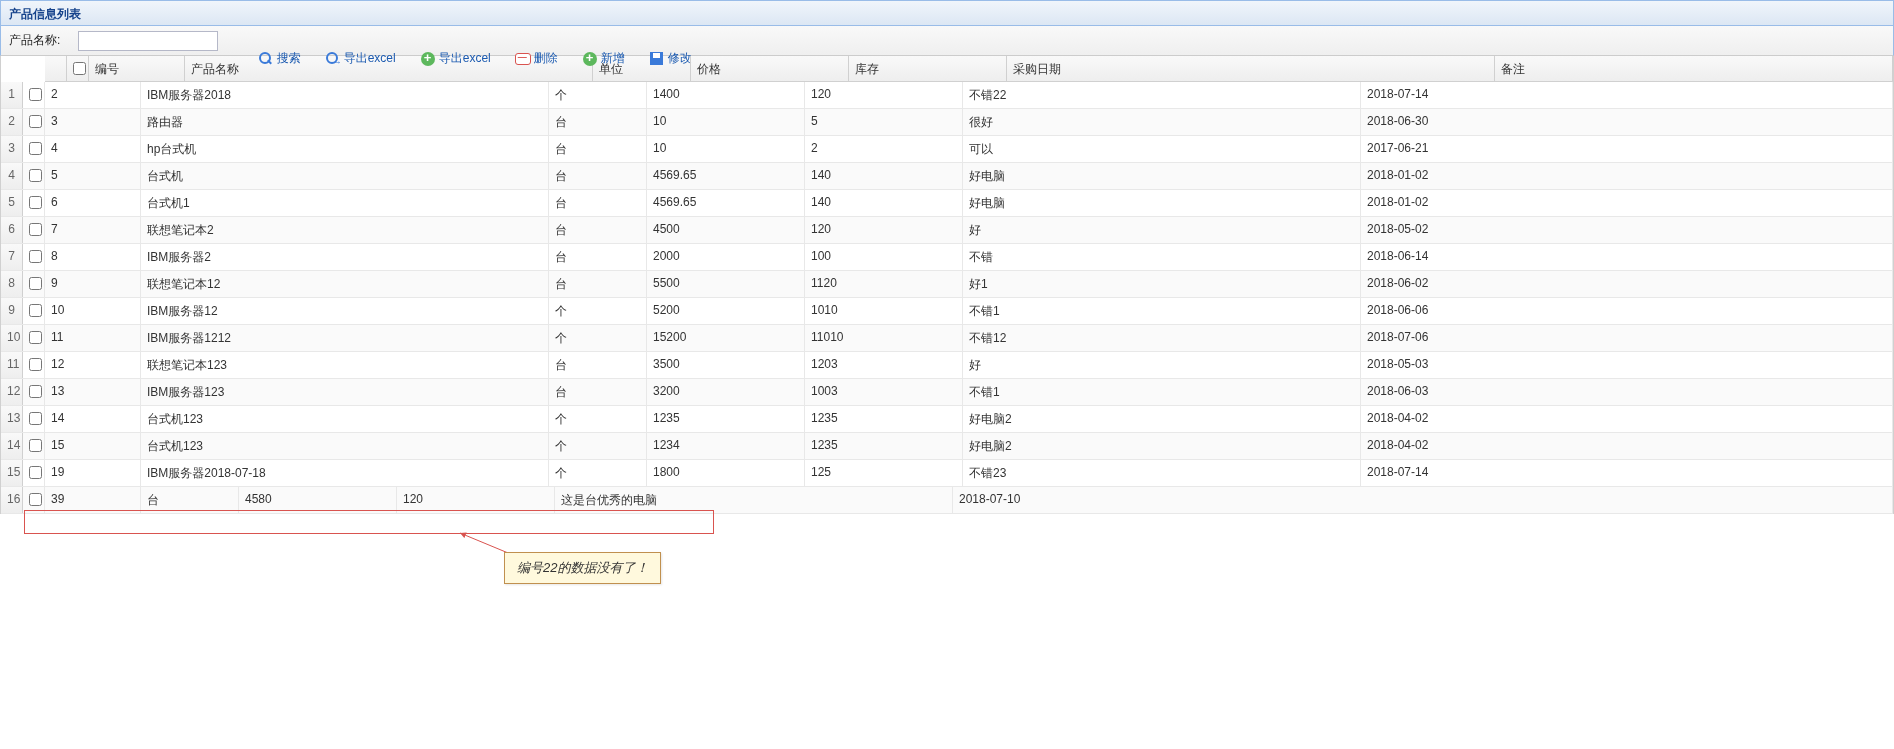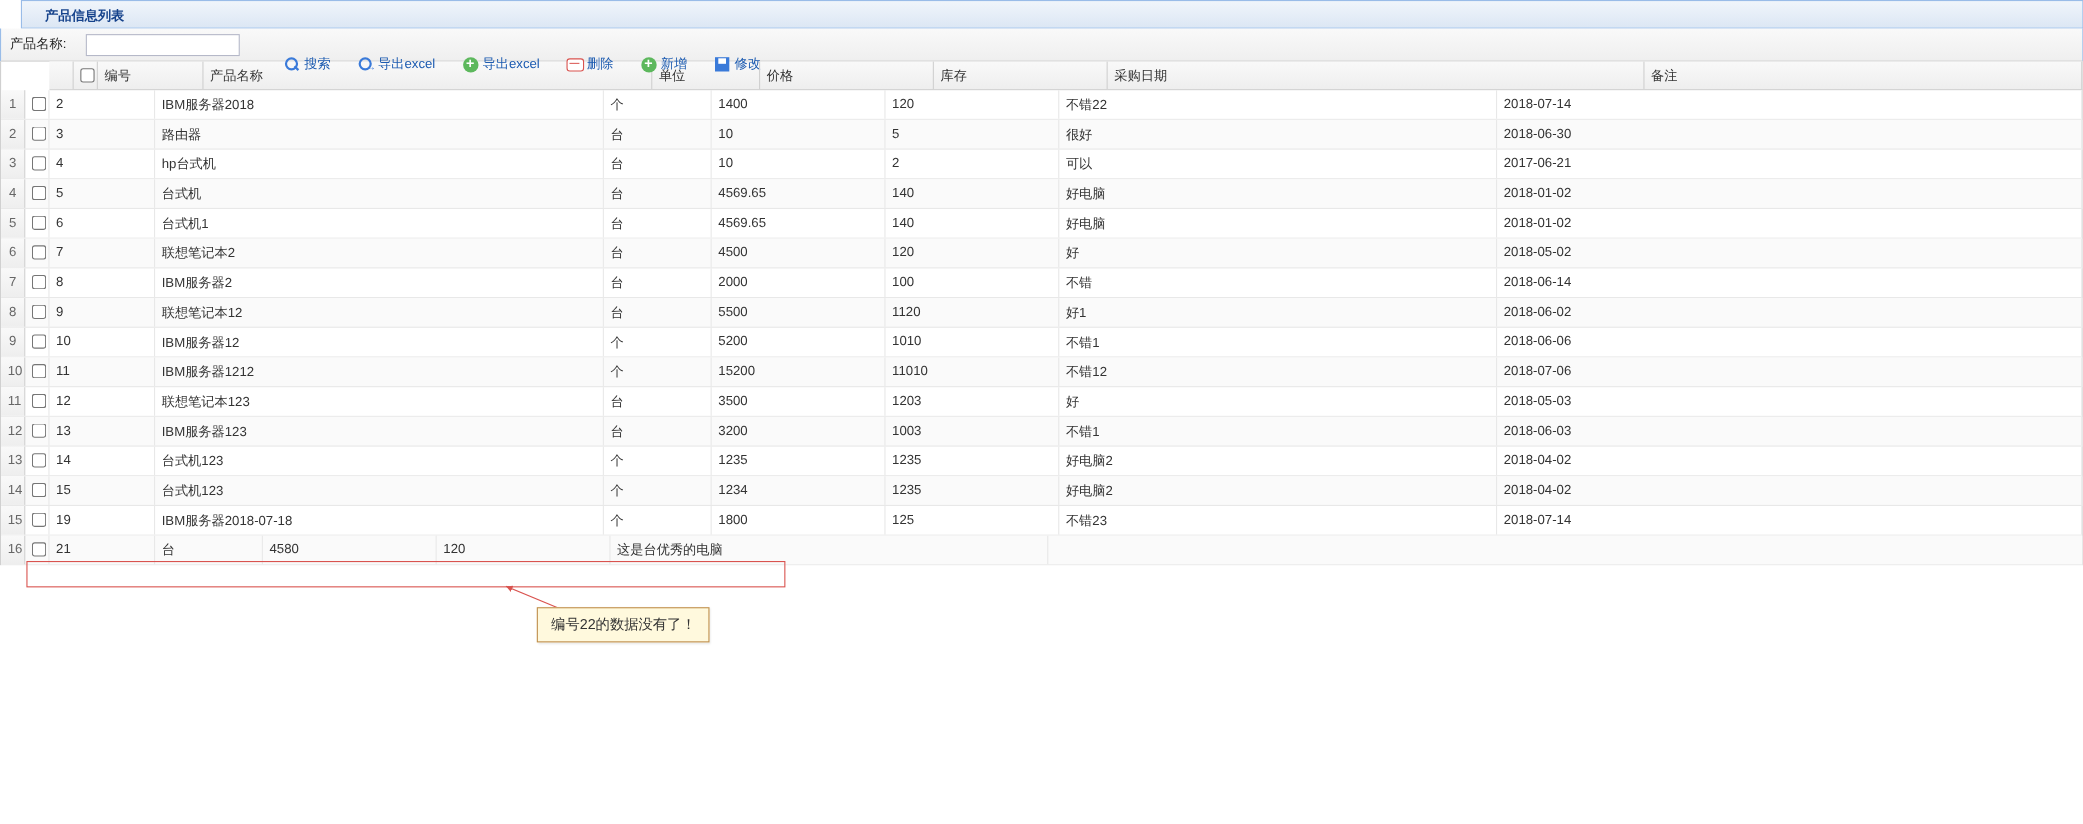--- a/index.html
+++ b/index.html
@@ -9,23 +9,22 @@
       color: #333;
       background: #fff;
       width: 1894px;
     }
     .panel-header {
       background: linear-gradient(#f0f5fb, #dce7f4);
       border: 1px solid #99bce8;
       border-bottom: 1px solid #99bce8;
       color: #15428b;
       font-weight: bold;
-      padding: 5px 21px;
+      padding: 5px 8px;
       height: 26px;
-      margin-left: 19px;
     }
     .toolbar {
       background: linear-gradient(#f9f9f9, #efefef);
       border-left: 1px solid #99bce8;
       border-right: 1px solid #99bce8;
       border-bottom: 1px solid #ccc;
       padding: 4px 8px;
       height: 30px;
       display: flex;
       align-items: center;
@@ -395,35 +394,36 @@
         <div class="cell col-name">IBM服务器2018-07-18</div>
         <div class="cell col-unit">个</div>
         <div class="cell col-price">1800</div>
         <div class="cell col-stock">125</div>
         <div class="cell col-remark">不错23</div>
         <div class="cell col-date">2018-07-14</div>
       </div>
       <div class="grid-row">
         <div class="cell col-rownum">16</div>
         <div class="cell col-check"><input type="checkbox" style=""></div>
-        <div class="cell col-id">21</div>
+        <div class="cell col-id">39</div>
         <div class="cell col-unit">台</div>
         <div class="cell col-price">4580</div>
         <div class="cell col-stock">120</div>
         <div class="cell col-remark">这是台优秀的电脑</div>
+        <div class="cell col-date">2018-07-10</div>
       </div>
     </div>
 </div>
 
 <div class="highlight-box" style="left:24px; top:510px; width:690px; height:24px;"></div>
 
 <svg class="arrow-svg" style="left:440px; top:530px; width:100px; height:40px;">
   <defs>
     <marker id="ah" markerWidth="8" markerHeight="8" refX="6" refY="3" orient="auto">
       <path d="M0,0 L6,3 L0,6 Z" fill="#d9534f"></path>
     </marker>
   </defs>
   <line x1="85" y1="30" x2="20" y2="3" stroke="#d9534f" stroke-width="1" marker-end="url(#ah)"></line>
 </svg>
 
-<div class="callout-box" style="left:488px; top:552px;">
+<div class="callout-box" style="left:504px; top:552px;font-style:italic;">
   <span>编号22的数据没有了！</span>
 </div>
 
 </body></html>

